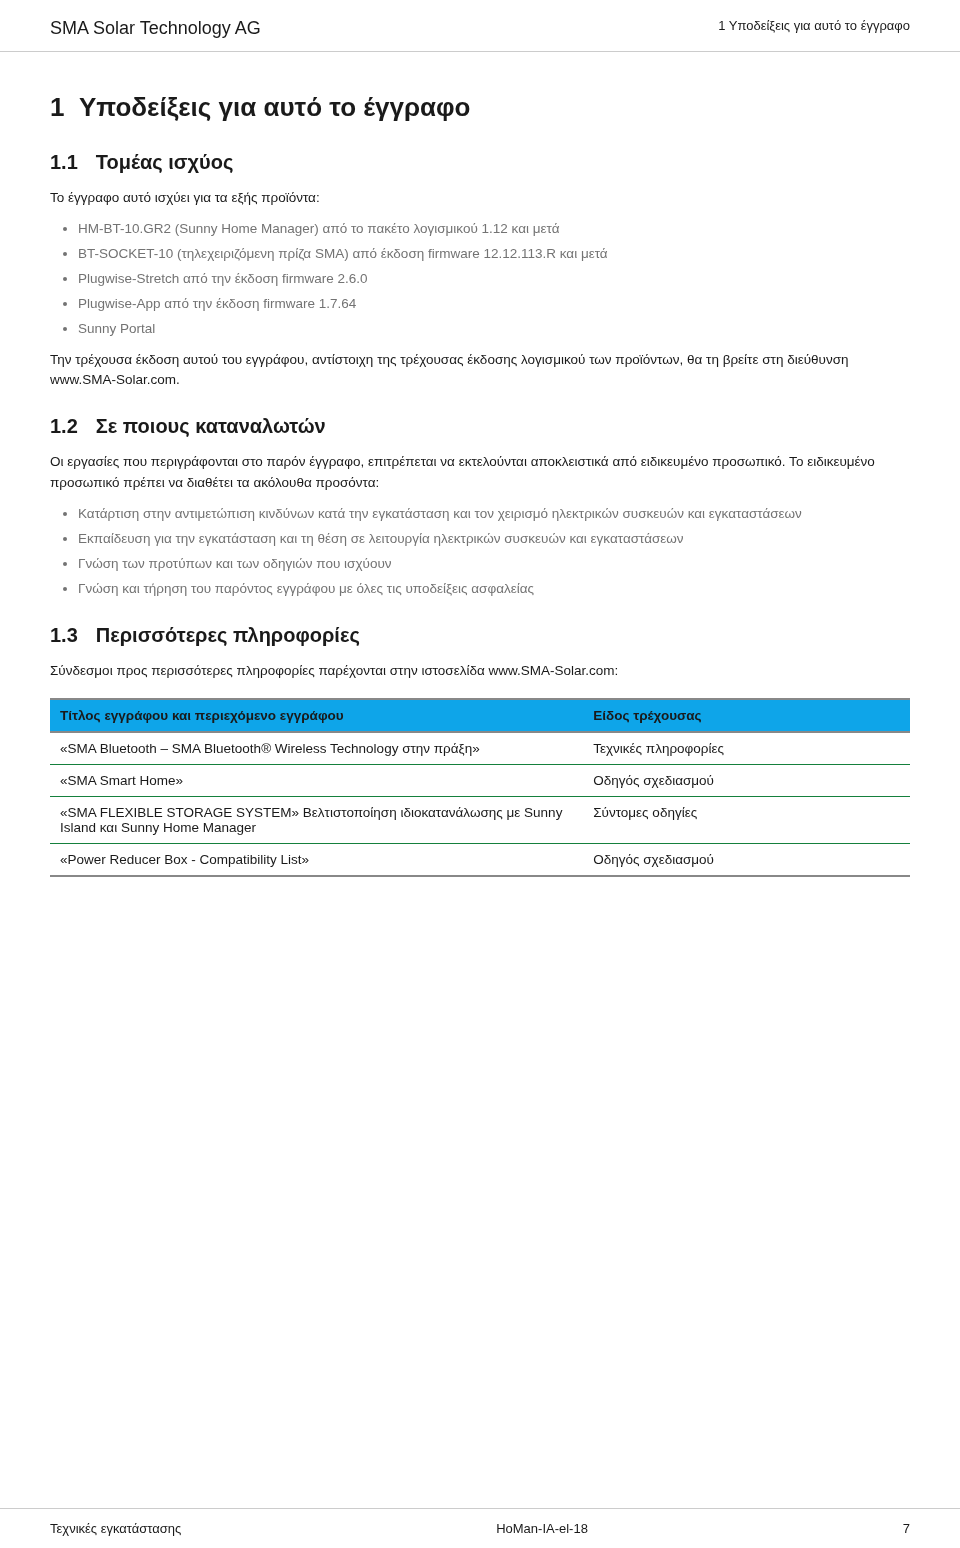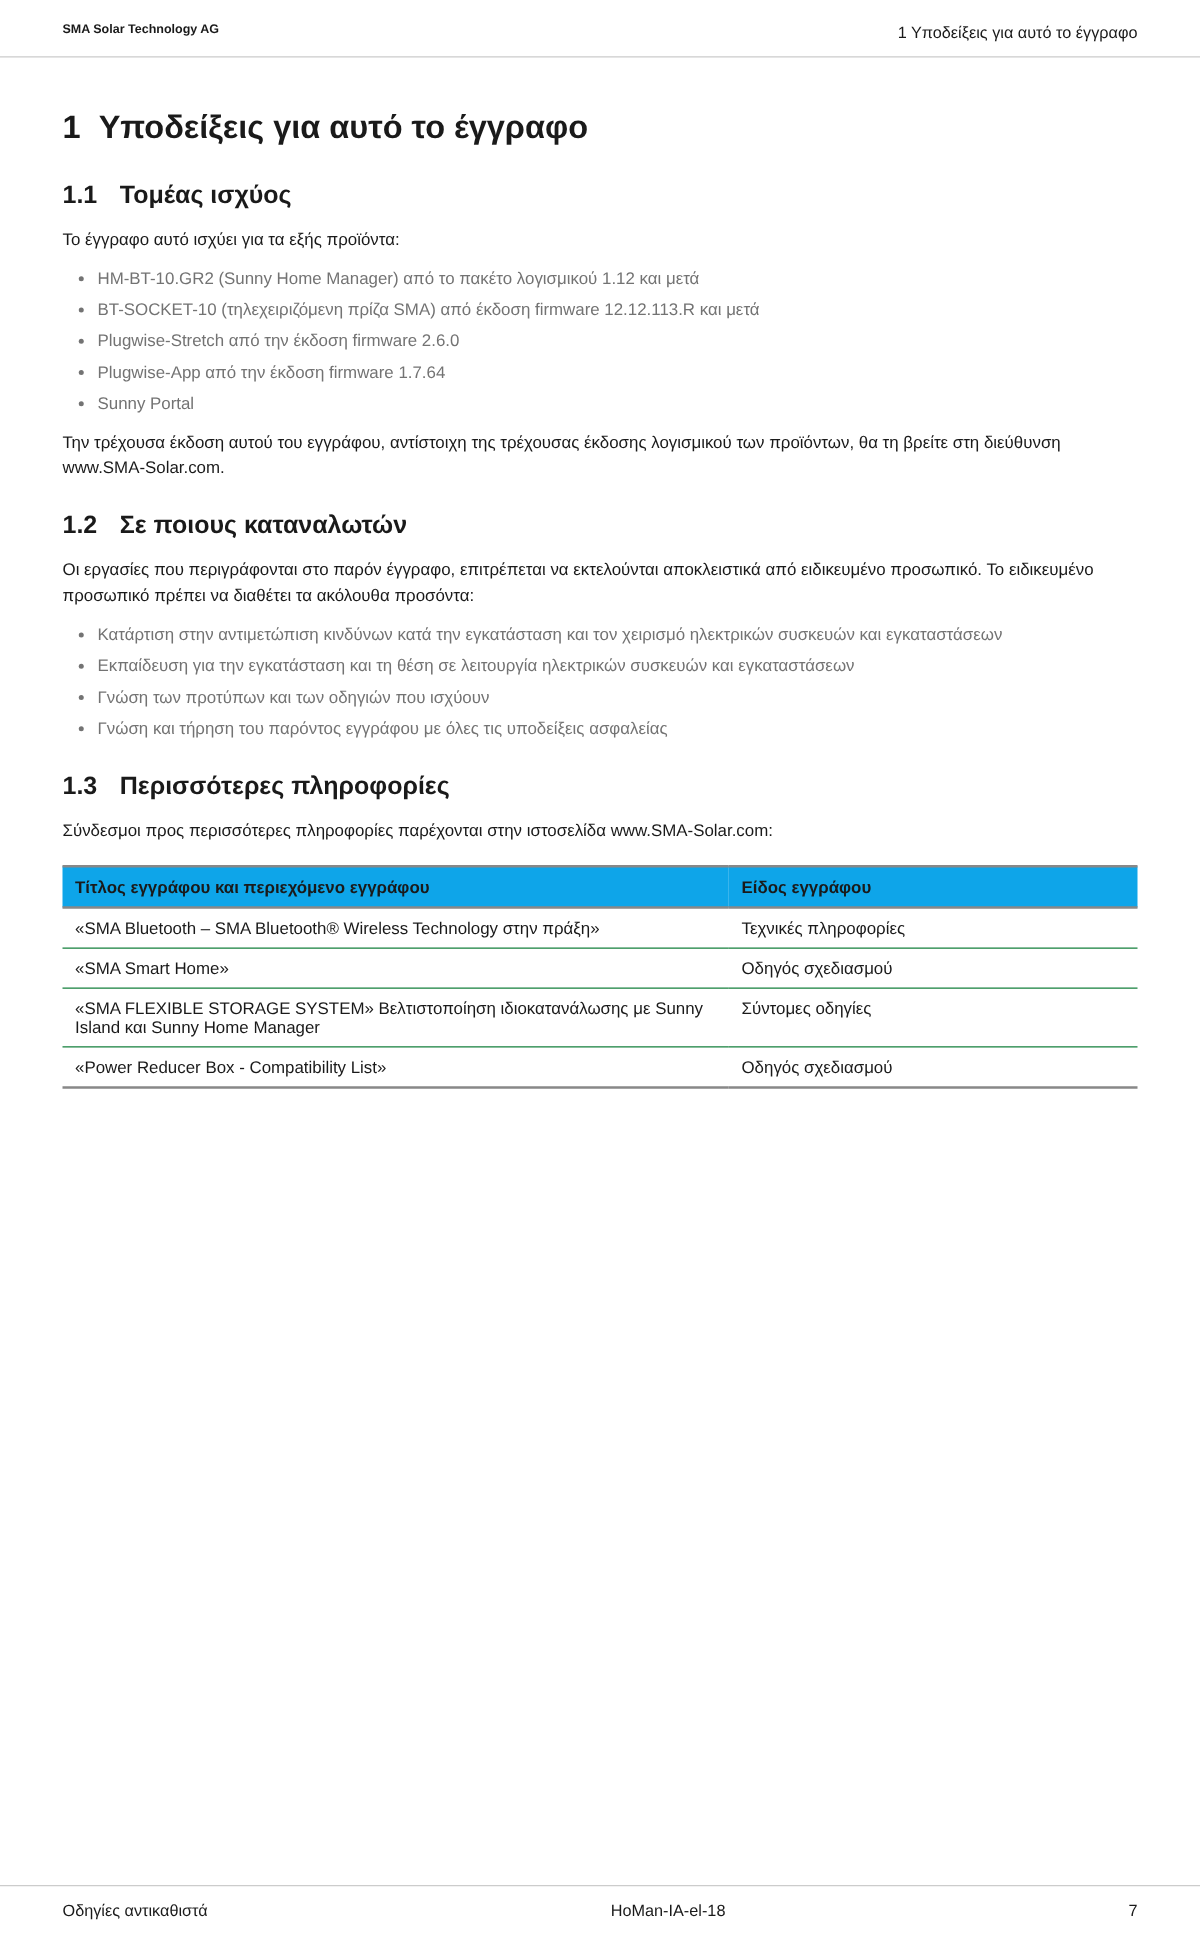--- a/index.html
+++ b/index.html
@@ -17,22 +17,22 @@
       position: relative;
     }
     .page-header {
       display: flex;
       justify-content: space-between;
       align-items: flex-start;
       padding: 18px 50px 12px 50px;
       border-bottom: 1px solid #cccccc;
     }
     .header-left {
-      font-size: 10px;
-      font-weight: bold;
+      font-size: 18px;
+      font-weight: normal;
       color: #1a1a1a;
       text-align: center;
     }
     .header-right {
       font-size: 13px;
       color: #1a1a1a;
     }
     .page-content {
       padding: 30px 50px 60px 50px;
     }
@@ -154,21 +154,21 @@
 
   <h2 class="section-title">
     <span class="section-number">1.3</span><span>Περισσότερες πληροφορίες</span>
   </h2>
   <p class="body-text">Σύνδεσμοι προς περισσότερες πληροφορίες παρέχονται στην ιστοσελίδα www.SMA-Solar.com:</p>
 
   <table class="info-table">
     <thead>
       <tr>
         <th class="col-title">Τίτλος εγγράφου και περιεχόμενο εγγράφου</th>
-        <th class="col-type">Είδος εγγράφου</th>
+        <th class="col-type">Είδος τρέχουσας</th>
       </tr>
     </thead>
     <tbody>
       <tr>
         <td class="col-title">«SMA Bluetooth – SMA Bluetooth® Wireless Technology στην πράξη»</td>
         <td class="col-type">Τεχνικές πληροφορίες</td>
       </tr>
       <tr>
         <td class="col-title">«SMA Smart Home»</td>
         <td class="col-type">Οδηγός σχεδιασμού</td>
@@ -180,16 +180,16 @@
       <tr>
         <td class="col-title">«Power Reducer Box - Compatibility List»</td>
         <td class="col-type">Οδηγός σχεδιασμού</td>
       </tr>
     </tbody>
   </table>
 
 </div>
 
 <div class="page-footer">
-  <span class="footer-left">Οδηγίες αντικαθιστά</span>
+  <span class="footer-left">Τεχνικές εγκατάστασης</span>
   <span>HoMan-IA-el-18</span>
   <span>7</span>
 </div>
 
 </body></html>

